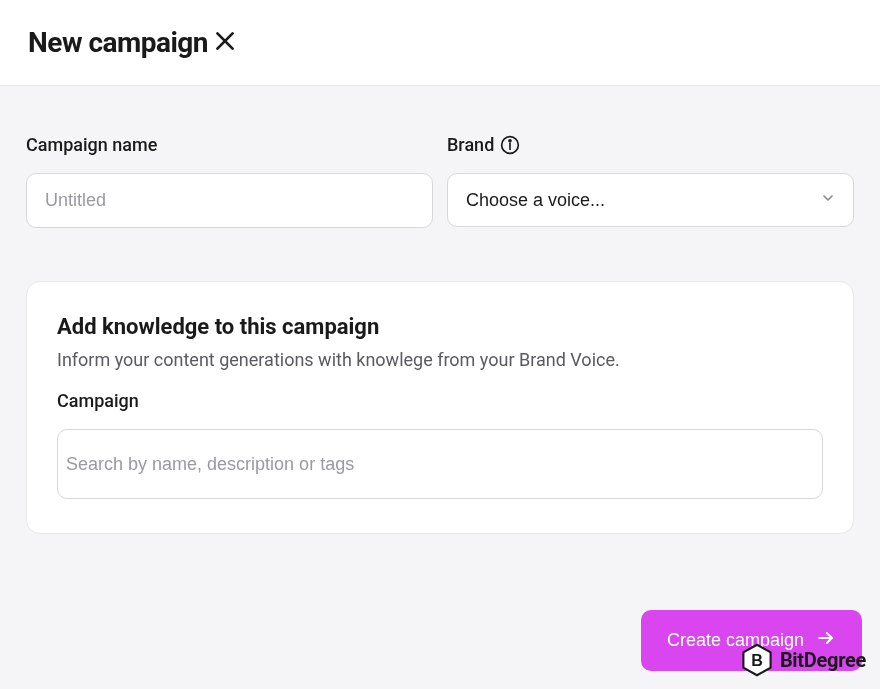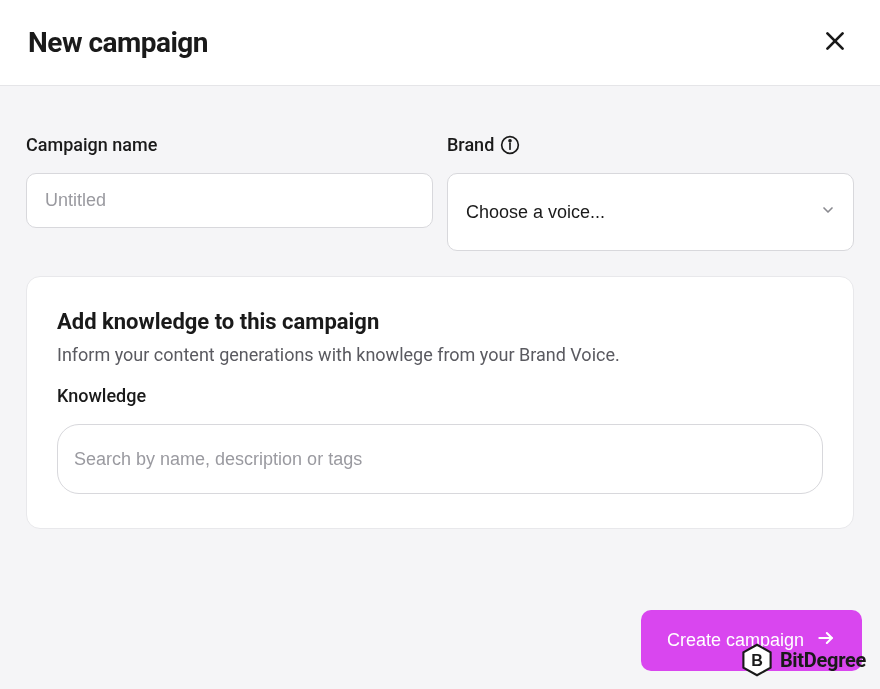--- a/index.html
+++ b/index.html
@@ -11,21 +11,21 @@
       font-family: -apple-system, BlinkMacSystemFont, "Segoe UI", Roboto, Helvetica, Arial, sans-serif;
       background: #f5f5f7;
       width: 880px;
       height: 689px;
       overflow: hidden;
     }
     .header {
       background: #ffffff;
       padding: 24px 28px;
       display: flex;
-      justify-content: space-between;
+      justify-content: flex-start;
       align-items: center;
       border-bottom: 1px solid #e5e5e8;
     }
     .header-title {
       font-size: 28px;
       font-weight: 700;
       color: #1a1a1a;
       letter-spacing: -0.5px;
     }
     .close-btn {
@@ -36,21 +36,21 @@
       display: flex;
       align-items: center;
       justify-content: center;
     }
     .content {
       padding: 48px 26px 20px 26px;
     }
     .form-row {
       display: flex;
       gap: 14px;
-      margin-bottom: 25px;
+      margin-bottom: 53px;
     }
     .form-group {
       flex: 1;
       display: flex;
       flex-direction: column;
     }
     .form-label {
       font-size: 18px;
       font-weight: 500;
       color: #1a1a1a;
@@ -76,21 +76,21 @@
       outline: none;
     }
     .text-input::placeholder {
       color: #9a9aa0;
     }
     .select-wrapper {
       position: relative;
     }
     .select-input {
       width: 100%;
-      height: 78px;
+      height: 54px;
       padding: 0 44px 0 18px;
       border: 1px solid #d8d8dc;
       border-radius: 10px;
       font-size: 18px;
       color: #1a1a1a;
       background: #ffffff;
       outline: none;
       appearance: none;
       cursor: pointer;
       text-align: left;
@@ -123,23 +123,23 @@
     }
     .knowledge-label {
       font-size: 18px;
       font-weight: 500;
       color: #1a1a1a;
       margin-bottom: 18px;
     }
     .search-input {
       width: 100%;
       height: 70px;
-      padding: 0 16px;
+      padding: 0 8px;
       border: 1px solid #d8d8dc;
-      border-radius: 22px;
+      border-radius: 10px;
       font-size: 18px;
       color: #1a1a1a;
       background: #ffffff;
       outline: none;
     }
     .search-input::placeholder {
       color: #9a9aa0;
     }
     .footer {
       position: absolute;
@@ -226,21 +226,21 @@
             <polyline points="6 9 12 15 18 9"></polyline>
           </svg>
         </span>
       </div>
     </div>
   </div>
 
   <div class="card">
     <h2 class="card-title">Add knowledge to this campaign</h2>
     <p class="card-subtitle">Inform your content generations with knowlege from your Brand Voice.</p>
-    <div class="knowledge-label">Knowledge</div>
+    <div class="knowledge-label">Campaign</div>
     <input type="text" class="search-input" placeholder="Search by name, description or tags" style="">
   </div>
 </div>
 
 <div class="footer">
   <button class="create-btn">
     <span>Create campaign</span>
     <span>
       <svg width="20" height="20" viewBox="0 0 24 24" fill="none" stroke="#ffffff" stroke-width="2.5" stroke-linecap="round" stroke-linejoin="round">
         <line x1="4" y1="12" x2="19" y2="12"></line>

